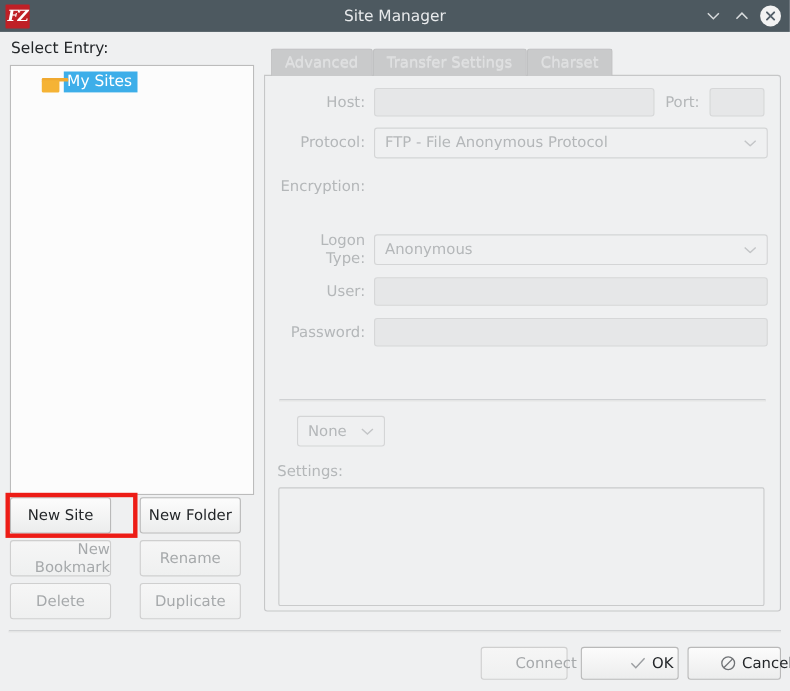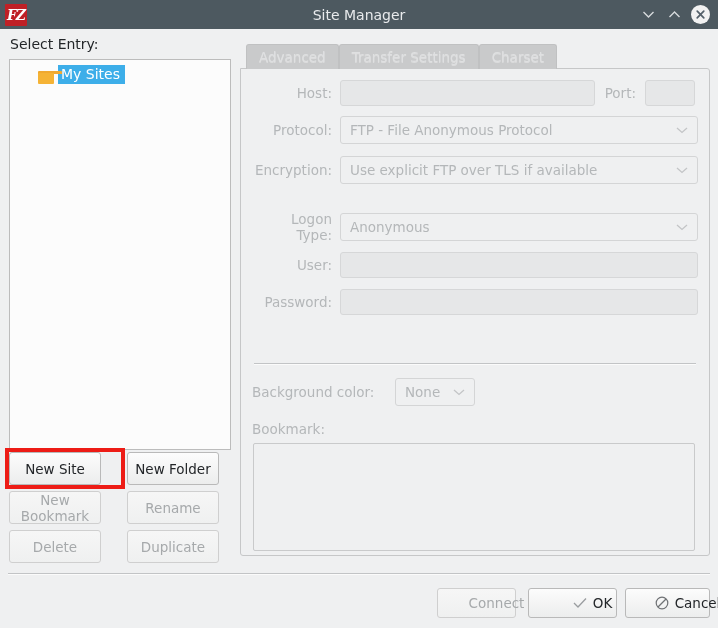--- a/index.html
+++ b/index.html
@@ -149,21 +149,21 @@
     border-color: #cfcfcf;
     color: #a6a9ab;
   }
 
   .side-btn {
     position: absolute;
     width: 92px; height: 33px;
   }
   #btn-new-site   { left: 9px;  top: 452px; }
   #btn-new-folder { left: 127px; top: 452px; }
-  #btn-new-bookmark { left: 9px;  top: 491px; }
+  #btn-new-bookmark { left: 9px;  top: 491px; text-align: right; }
   #btn-rename     { left: 127px; top: 491px; }
   #btn-delete     { left: 9px;  top: 530px; }
   #btn-duplicate  { left: 127px; top: 530px; }
 
   .highlight-box {
     position: absolute;
     left: 5px; top: 448px;
     width: 120px; height: 41px;
     border: 4px solid #ed1c16;
     box-sizing: border-box;
@@ -406,26 +406,20 @@
   <div class="combo">
     <span>FTP - File Anonymous Protocol</span>
     <svg class="chev" width="12" height="7" viewBox="0 0 12 7">
       <path d="M1 1.5 L6 6 L11 1.5" fill="none" stroke="#c3c5c7" stroke-width="1.3"></path>
     </svg>
   </div>
 </div>
 
 <div class="form-row" id="row-encryption">
   <span class="f-label">Encryption:</span>
-  <div class="combo">
-    <span>Use explicit FTP over TLS if available</span>
-    <svg class="chev" width="12" height="7" viewBox="0 0 12 7">
-      <path d="M1 1.5 L6 6 L11 1.5" fill="none" stroke="#c3c5c7" stroke-width="1.3"></path>
-    </svg>
-  </div>
 </div>
 
 <div class="form-row" id="row-logon">
   <span class="f-label">Logon Type:</span>
   <div class="combo">
     <span>Anonymous</span>
     <svg class="chev" width="12" height="7" viewBox="0 0 12 7">
       <path d="M1 1.5 L6 6 L11 1.5" fill="none" stroke="#c3c5c7" stroke-width="1.3"></path>
     </svg>
   </div>
@@ -437,30 +431,29 @@
 </div>
 
 <div class="form-row" id="row-password">
   <span class="f-label">Password:</span>
   <div class="field"></div>
 </div>
 
 <div class="hsep"></div>
 
 <div class="form-row" id="row-bgcolor">
-  <span class="f-label">Background color:</span>
   <div class="combo">
     <span>None</span>
     <svg class="chev" width="12" height="7" viewBox="0 0 12 7">
       <path d="M1 1.5 L6 6 L11 1.5" fill="none" stroke="#c3c5c7" stroke-width="1.3"></path>
     </svg>
   </div>
 </div>
 
-<div class="comments-label">Bookmark:</div>
+<div class="comments-label">Settings:</div>
 <div class="comments-box"></div>
 
 <div class="bottom-sep"></div>
 
 <button class="btn bottom-btn disabled" id="btn-connect">Connect</button>
 
 <button class="btn bottom-btn" id="btn-ok">
   <span class="glyph">
     <svg width="14" height="12" viewBox="0 0 14 12">
       <path d="M1 6 L5 10 L13 1.5" fill="none" stroke="#9a9da0" stroke-width="1.3"></path>

